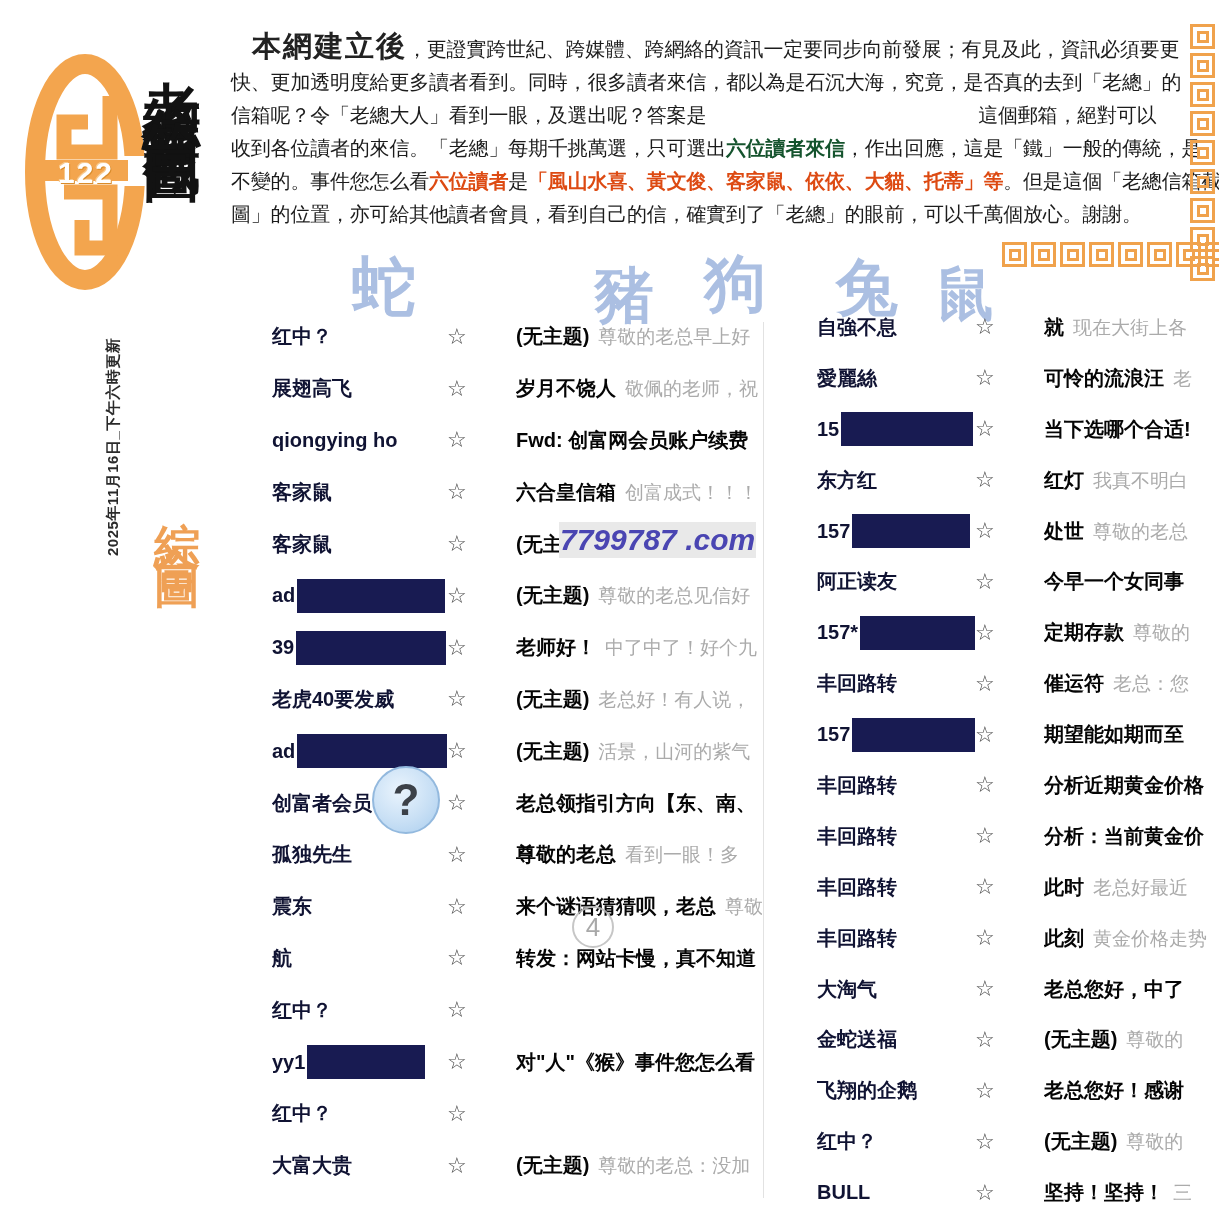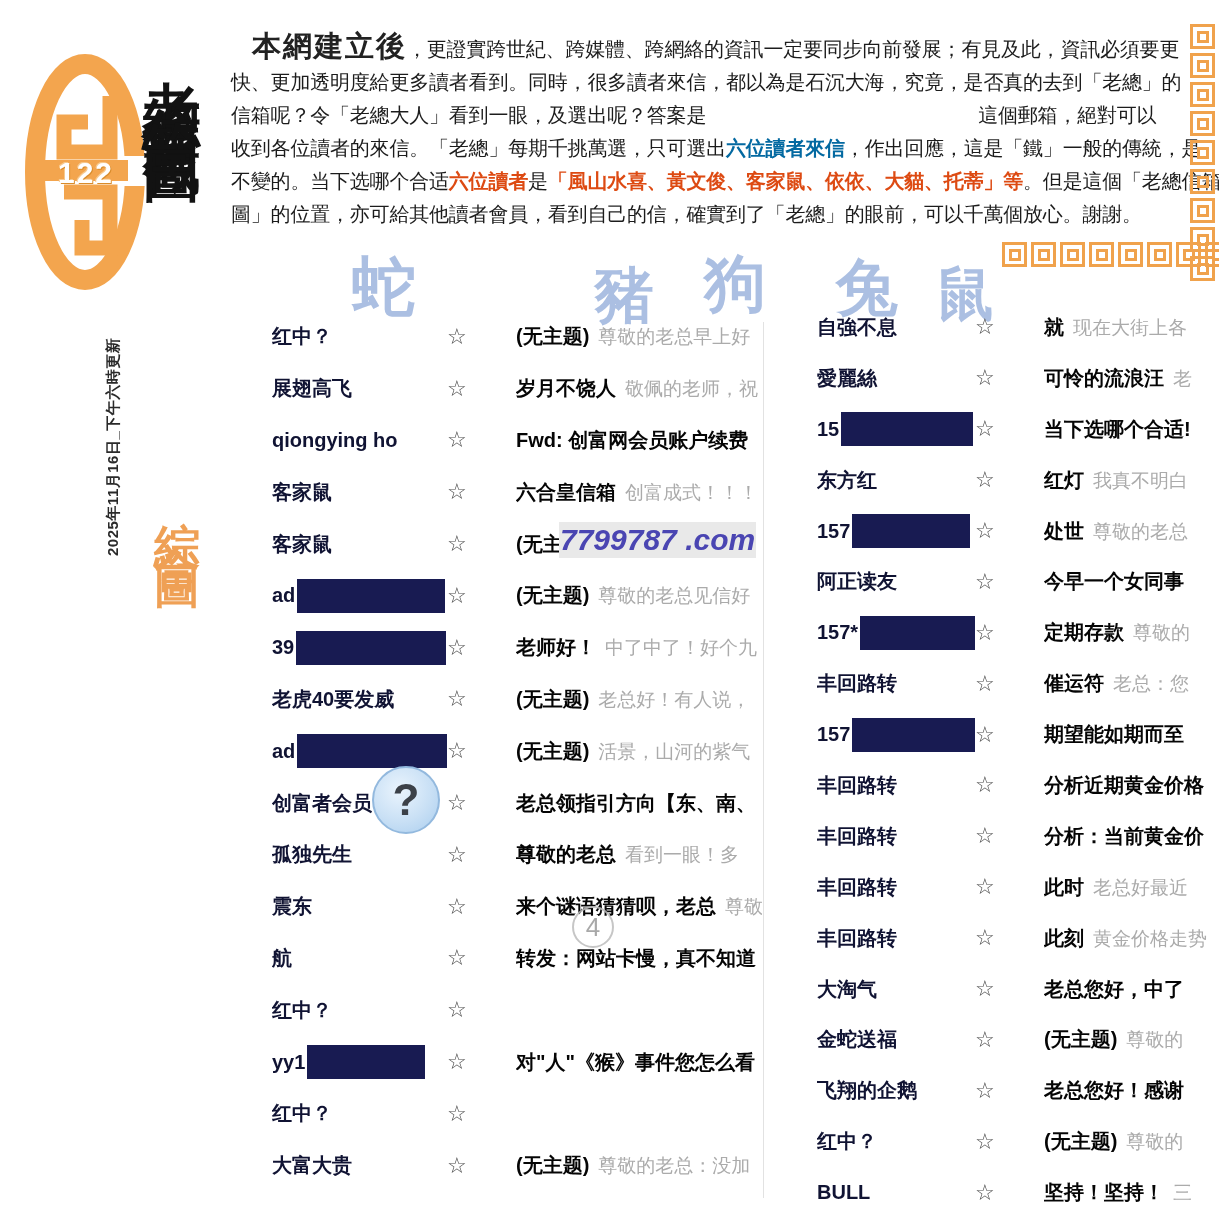--- a/index.html
+++ b/index.html
@@ -16,21 +16,21 @@
         font-size:46px;font-weight:bold;color:#EFA055;letter-spacing:22px;line-height:56px;}
   #update-note{position:absolute;left:104px;top:556px;transform:rotate(-90deg);transform-origin:0 0;
         white-space:nowrap;font-size:15px;font-weight:bold;color:#2a2a2a;letter-spacing:.5px;}
 
   
   #intro{position:absolute;left:231px;top:26px;width:952px;color:#1c1c1c;font-size:20px;
         letter-spacing:-0.2px;}
   .iline{line-height:33px;white-space:nowrap;height:33px;}
   .iline:first-child{text-indent:21px;height:40px;line-height:40px;}
   .lead{font-size:29px;font-weight:bold;color:#222;letter-spacing:2px;}
-  .magenta{color:#0369a1;font-weight:bold;}
+  .magenta{color:#14532d;font-weight:bold;}
   .red{color:#DD4A12;font-weight:bold;}
   .gap{display:inline-block;width:272px;}
 
   
   #meander-v{position:absolute;right:4px;top:24px;display:flex;flex-direction:column;gap:4px;}
   #meander-h{position:absolute;left:1002px;top:242px;display:flex;gap:4px;}
   .msq{width:19px;height:19px;border:3px solid #F0A24C;position:relative;}
   .msq::after{content:"";position:absolute;left:4px;top:4px;width:6px;height:6px;border:3px solid #F0A24C;}
 
   
@@ -88,21 +88,21 @@
 
   <div id="v-title">老總信箱截圖</div>
   <div id="v-subtitle">綜合圖</div>
   <div id="update-note">2025年11月16日_下午六時更新</div>
 
   <div id="intro">
       <div class="iline"><span class="lead">本網建立後</span><span>，更證實跨世紀、跨媒體、跨網絡的資訊一定要同步向前發展；有見及此，資訊必須要更</span></div>
       <div class="iline"><span>快、更加透明度給更多讀者看到。同時，很多讀者來信，都以為是石沉大海，究竟，是否真的去到「老總」的</span></div>
       <div class="iline"><span>信箱呢？令「老總大人」看到一眼，及選出呢？答案是</span><span class="gap"></span><span>這個郵箱，絕對可以</span></div>
       <div class="iline"><span>收到各位讀者的來信。「老總」每期千挑萬選，只可選出</span><span class="magenta">六位讀者來信</span><span>，作出回應，這是「鐵」一般的傳統，是</span></div>
-      <div class="iline"><span>不變的。当下选哪个合适</span><span class="red">六位讀者</span><span>是</span><span class="red">「風山水喜、黃文俊、客家鼠、依依、大貓、托蒂」等</span><span>。但是這個「老總信箱截</span></div>
+      <div class="iline"><span>不變的。事件您怎么看</span><span class="red">六位讀者</span><span>是</span><span class="red">「風山水喜、黃文俊、客家鼠、依依、大貓、托蒂」等</span><span>。但是這個「老總信箱截</span></div>
       <div class="iline"><span>圖」的位置，亦可給其他讀者會員，看到自己的信，確實到了「老總」的眼前，可以千萬個放心。謝謝。</span></div>
     </div>
 
   <div id="meander-v">
       <span class="msq"></span>
       <span class="msq"></span>
       <span class="msq"></span>
       <span class="msq"></span>
       <span class="msq"></span>
       <span class="msq"></span>

